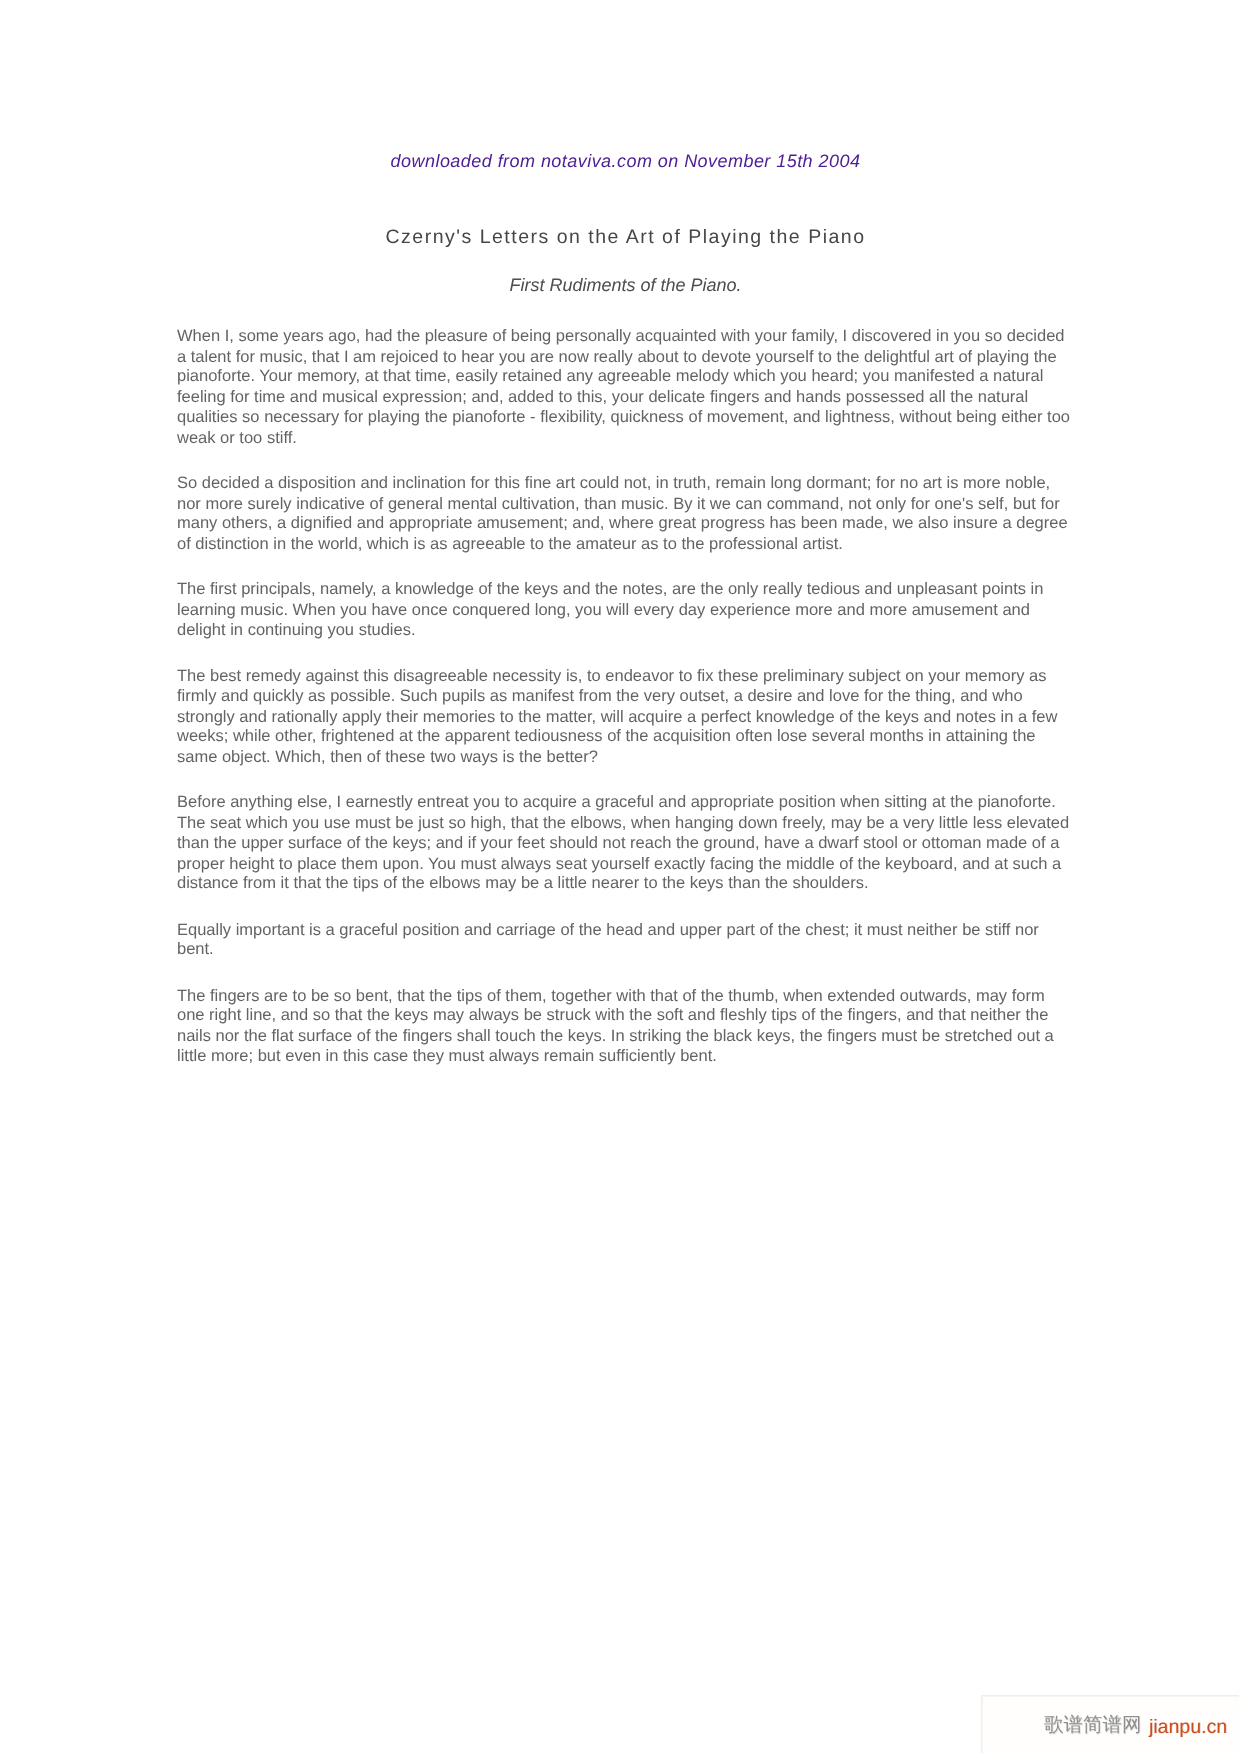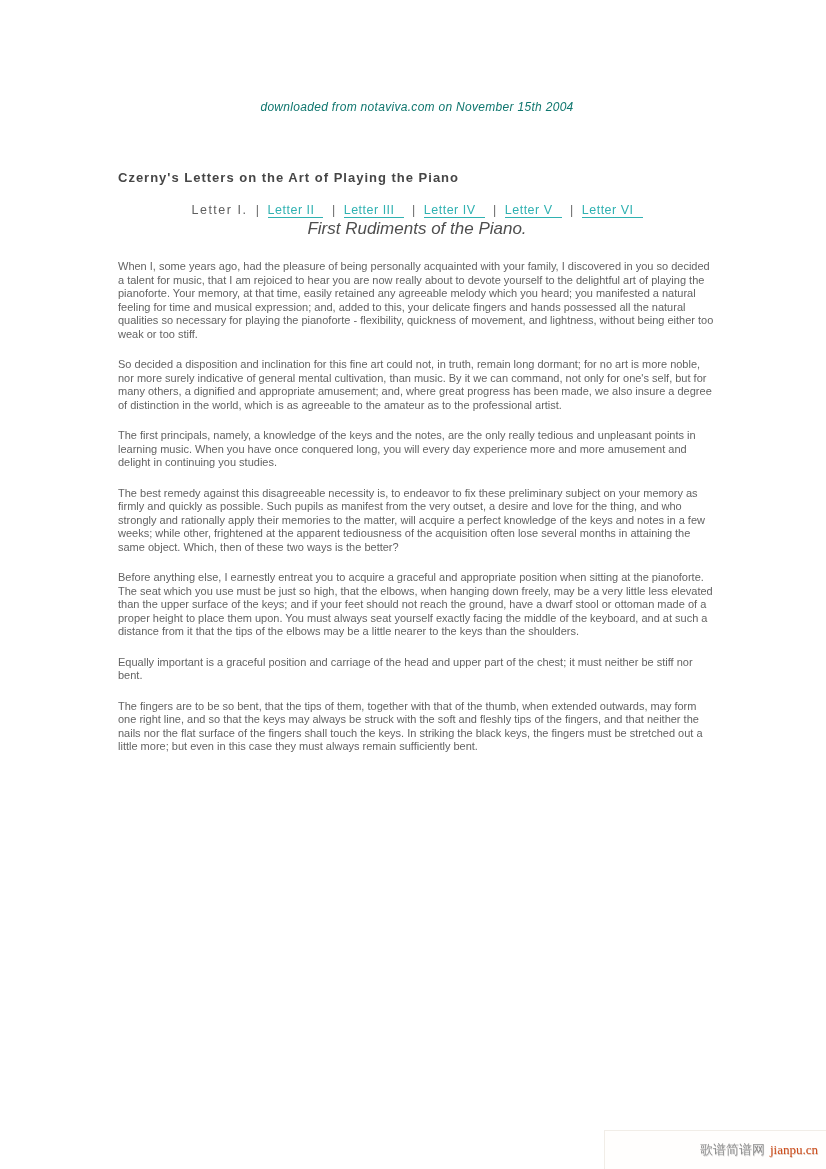--- a/index.html
+++ b/index.html
@@ -15,26 +15,27 @@
     position: absolute;
     left: 118px;
     top: 100px;
     width: 598px;
   }
   .download-note {
     text-align: center;
     font-style: italic;
     font-size: 12px;
     letter-spacing: 0.3px;
-    color: #0f766e;
-    margin: 0 0 56px 0;
+    color: #4c1d95;
+    margin: 0 0 36px 0;
   }
   .page-title {
+    text-align: center;
     font-size: 13px;
-    font-weight: bold;
+    font-weight: normal;
     letter-spacing: 1px;
     color: #464646;
     margin: 0 0 18px 0;
   }
   .nav-line {
     text-align: center;
     font-size: 12.5px;
     color: #5e5e5e;
     margin: 0 0 2px 0;
     white-space: nowrap;
@@ -45,81 +46,67 @@
     color: #2fb1b1;
     text-decoration: none;
     border-bottom: 1px solid #2fb1b1;
     padding-right: 9px;
     letter-spacing: 0.5px;
     cursor: pointer;
   }
   .subtitle {
     text-align: center;
     font-style: italic;
-    font-size: 17px;
+    font-size: 12px;
     color: #4e4e4e;
     margin: 0 0 21px 0;
   }
   .article p {
     font-size: 11px;
     line-height: 13.5px;
     color: #636363;
     margin: 16px 0 17px 0;
   }
   .watermark-box {
     position: absolute;
     right: 0;
     bottom: 0;
-    width: 222px;
+    width: 172px;
     height: 39px;
     background: #fffefd;
     border-top: 1px solid #f1ede7;
     border-left: 1px solid #f1ede7;
     box-sizing: border-box;
     display: flex;
     align-items: center;
     justify-content: flex-end;
     padding-right: 8px;
     font-size: 13px;
     white-space: nowrap;
   }
   .wm-cn {
     color: #8e8e8e;
     margin-right: 5px;
     text-shadow: 0.5px 0.5px 0.5px rgba(120,120,120,0.25);
   }
   .wm-url {
     color: #cc4d1c;
     text-shadow: 0.5px 0.5px 0.5px rgba(150,60,20,0.3);
-    font-family: Liberation Serif, serif;
   }
 </style>
 </head>
 <body>
 
 <div class="page">
   <div class="content">
 
     <div class="download-note">downloaded from notaviva.com on November 15th 2004</div>
 
     <h1 class="page-title">Czerny's Letters on the Art of Playing the Piano</h1>
 
-    <div class="nav-line">
-      <span class="nav-current">Letter I.</span>
-      <span class="nav-sep">|</span>
-      <a class="nav-link" href="#">Letter II</a>
-      <span class="nav-sep">|</span>
-      <a class="nav-link" href="#">Letter III</a>
-      <span class="nav-sep">|</span>
-      <a class="nav-link" href="#">Letter IV</a>
-      <span class="nav-sep">|</span>
-      <a class="nav-link" href="#">Letter V</a>
-      <span class="nav-sep">|</span>
-      <a class="nav-link" href="#">Letter VI</a>
-    </div>
 
     <div class="subtitle">First Rudiments of the Piano.</div>
 
     <div class="article">
       <p>When I, some years ago, had the pleasure of being personally acquainted with your family, I discovered in you so decided a talent for music, that I am rejoiced to hear you are now really about to devote yourself to the delightful art of playing the pianoforte. Your memory, at that time, easily retained any agreeable melody which you heard; you manifested a natural feeling for time and musical expression; and, added to this, your delicate fingers and hands possessed all the natural qualities so necessary for playing the pianoforte - flexibility, quickness of movement, and lightness, without being either too weak or too stiff.</p>
       <p>So decided a disposition and inclination for this fine art could not, in truth, remain long dormant; for no art is more noble, nor more surely indicative of general mental cultivation, than music. By it we can command, not only for one's self, but for many others, a dignified and appropriate amusement; and, where great progress has been made, we also insure a degree of distinction in the world, which is as agreeable to the amateur as to the professional artist.</p>
       <p>The first principals, namely, a knowledge of the keys and the notes, are the only really tedious and unpleasant points in learning music. When you have once conquered long, you will every day experience more and more amusement and delight in continuing you studies.</p>
       <p>The best remedy against this disagreeable necessity is, to endeavor to fix these preliminary subject on your memory as firmly and quickly as possible. Such pupils as manifest from the very outset, a desire and love for the thing, and who strongly and rationally apply their memories to the matter, will acquire a perfect knowledge of the keys and notes in a few weeks; while other, frightened at the apparent tediousness of the acquisition often lose several months in attaining the same object. Which, then of these two ways is the better?</p>
       <p>Before anything else, I earnestly entreat you to acquire a graceful and appropriate position when sitting at the pianoforte. The seat which you use must be just so high, that the elbows, when hanging down freely, may be a very little less elevated than the upper surface of the keys; and if your feet should not reach the ground, have a dwarf stool or ottoman made of a proper height to place them upon. You must always seat yourself exactly facing the middle of the keyboard, and at such a distance from it that the tips of the elbows may be a little nearer to the keys than the shoulders.</p>
       <p>Equally important is a graceful position and carriage of the head and upper part of the chest; it must neither be stiff nor bent.</p>

